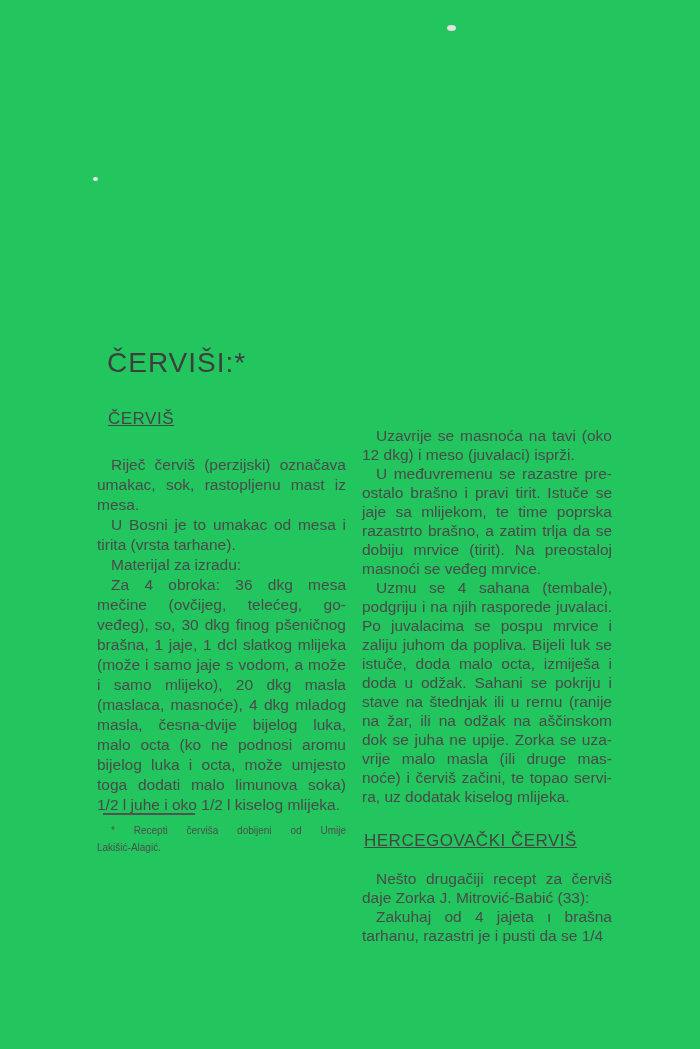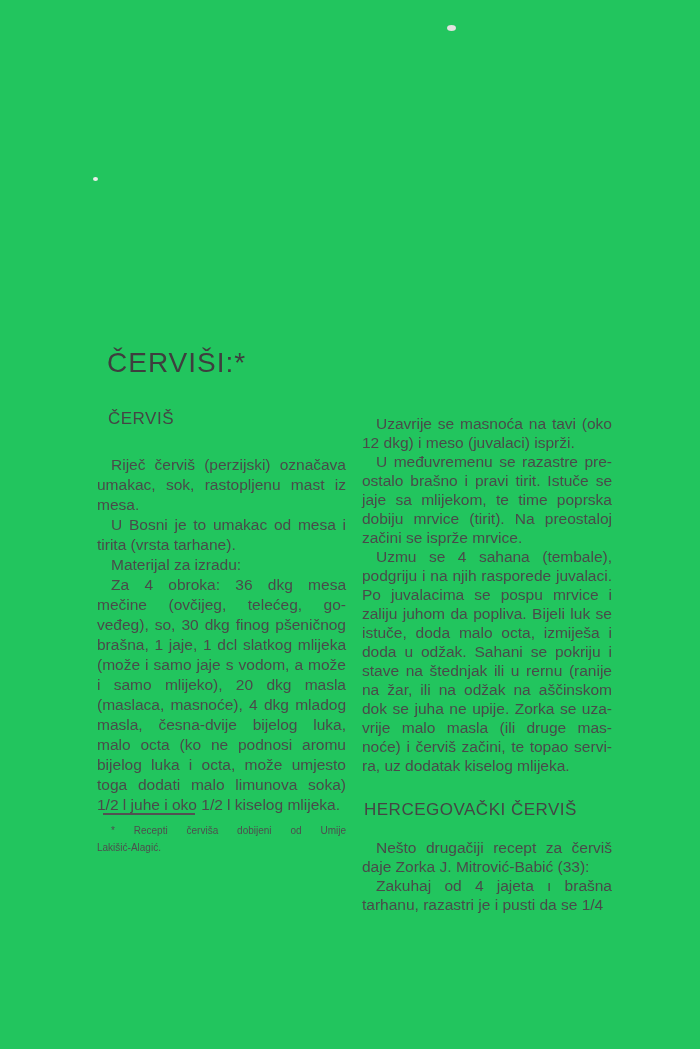--- a/index.html
+++ b/index.html
@@ -27,28 +27,29 @@
     font-size: 28px;
     font-weight: 400;
     letter-spacing: 1px;
     color: #3e3e3e;
   }
   .col {
     position: absolute;
     font-size: 15.5px;
   }
   .col-left  { left: 97px;  top: 409px; width: 249px; }
-  .col-right { left: 362px; top: 414px; width: 250px; }
+  .col-right { left: 362px; top: 426px; width: 250px; }
   .col-left  .ln { line-height: 20px; }
   .col-right .ln { line-height: 19px; }
   .heading {
     font-size: 17px;
     letter-spacing: 0.5px;
     color: #454545;
     text-align: left;
+    text-decoration: underline;
   }
   .h-cervis {
     margin-left: 11px;
     line-height: 20px;
     margin-bottom: 26px;
   }
   .h-herceg {
     margin-top: 24px;
     margin-bottom: 17px;
     margin-left: 2px;
@@ -124,22 +125,23 @@
   <div class="col col-right">
     <div>
         <div>
           <div class="ln first">Uzavrije se masnoća na tavi (oko</div>
           <div class="ln last">12 dkg) i meso (juvalaci) isprži.</div>
         </div>
         <div>
           <div class="ln first">U međuvremenu se razastre pre-</div>
           <div class="ln">ostalo brašno i pravi tirit. Istuče se</div>
           <div class="ln">jaje sa mlijekom, te time poprska</div>
+          <div class="ln">razastrto brašno, a zatim trlja da se</div>
           <div class="ln">dobiju mrvice (tirit). Na preostaloj</div>
-          <div class="ln last">začini se isprže mrvice.</div>
+          <div class="ln last">masnoći se veđeg mrvice.</div>
         </div>
         <div>
           <div class="ln first">Uzmu se 4 sahana (tembale),</div>
           <div class="ln">podgriju i na njih rasporede juvalaci.</div>
           <div class="ln">Po juvalacima se pospu mrvice i</div>
           <div class="ln">zaliju juhom da popliva. Bijeli luk se</div>
           <div class="ln">istuče, doda malo octa, izmiješa i</div>
           <div class="ln">doda u odžak. Sahani se pokriju i</div>
           <div class="ln">stave na štednjak ili u rernu (ranije</div>
           <div class="ln">na žar, ili na odžak na aščinskom</div>

